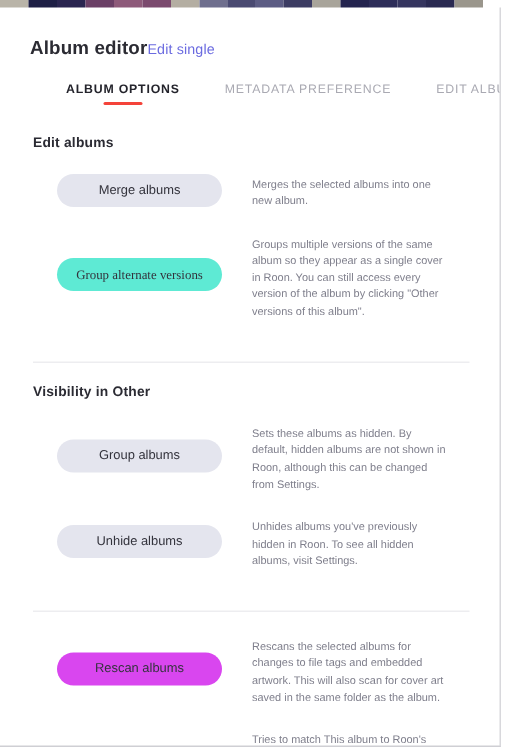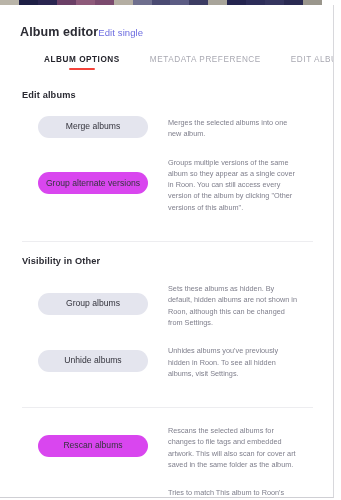--- a/index.html
+++ b/index.html
@@ -194,21 +194,21 @@
       </div>
 
     <div class="modal-body">
         <div class="section">
           <div class="section-title">Edit albums</div>
           <div class="option-row">
             <div class="pill-button" style="background: rgb(228, 229, 238);">Merge albums</div>
             <div class="option-desc">Merges the selected albums into one new album.</div>
           </div>
           <div class="option-row">
-            <div class="pill-button" style="background: #d946ef;">Group alternate versions</div>
+            <div class="pill-button" style="background: #5eead4; font-family: Liberation Serif, serif;">Group alternate versions</div>
             <div class="option-desc">Groups multiple versions of the same album so they appear as a single cover in Roon. You can still access every version of the album by clicking "Other versions of this album".</div>
           </div>
         </div>
         <div class="divider" style="background: rgb(237, 237, 240);"></div>
         <div class="section">
           <div class="section-title">Visibility in Other</div>
           <div class="option-row">
             <div class="pill-button" style="background: rgb(228, 229, 238);">Group albums</div>
             <div class="option-desc">Sets these albums as hidden. By default, hidden albums are not shown in Roon, although this can be changed from Settings.</div>
           </div>

